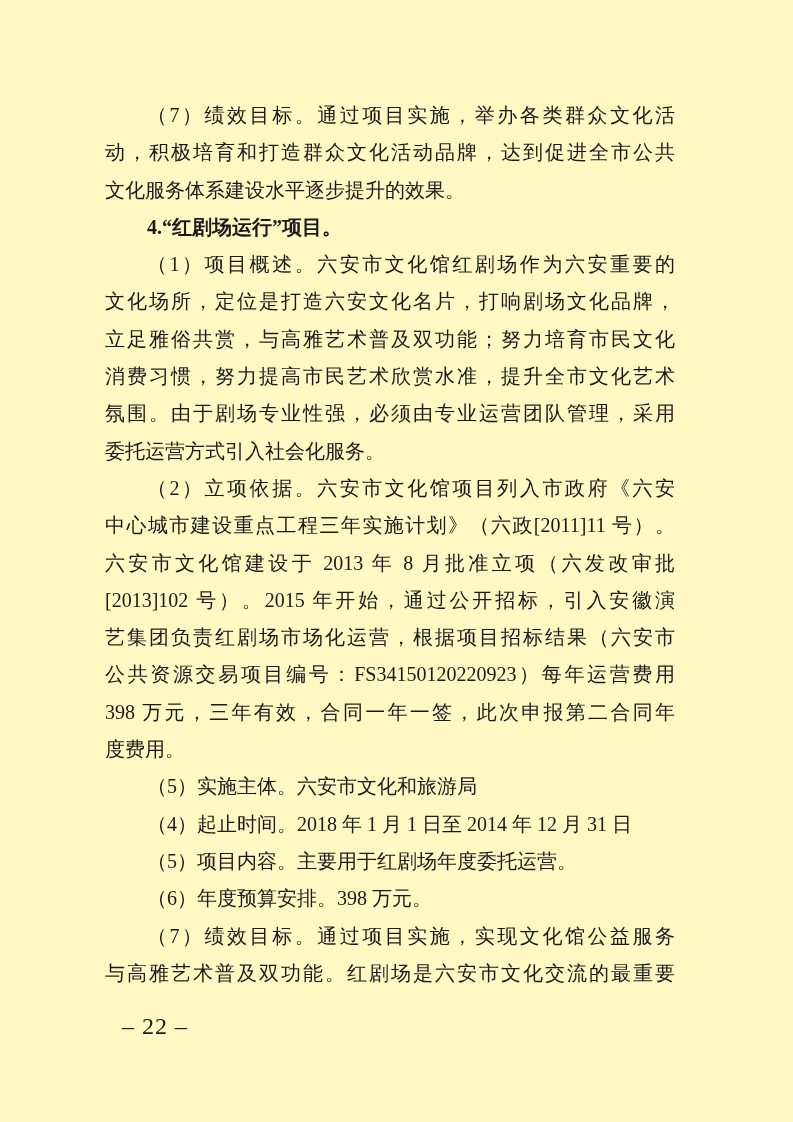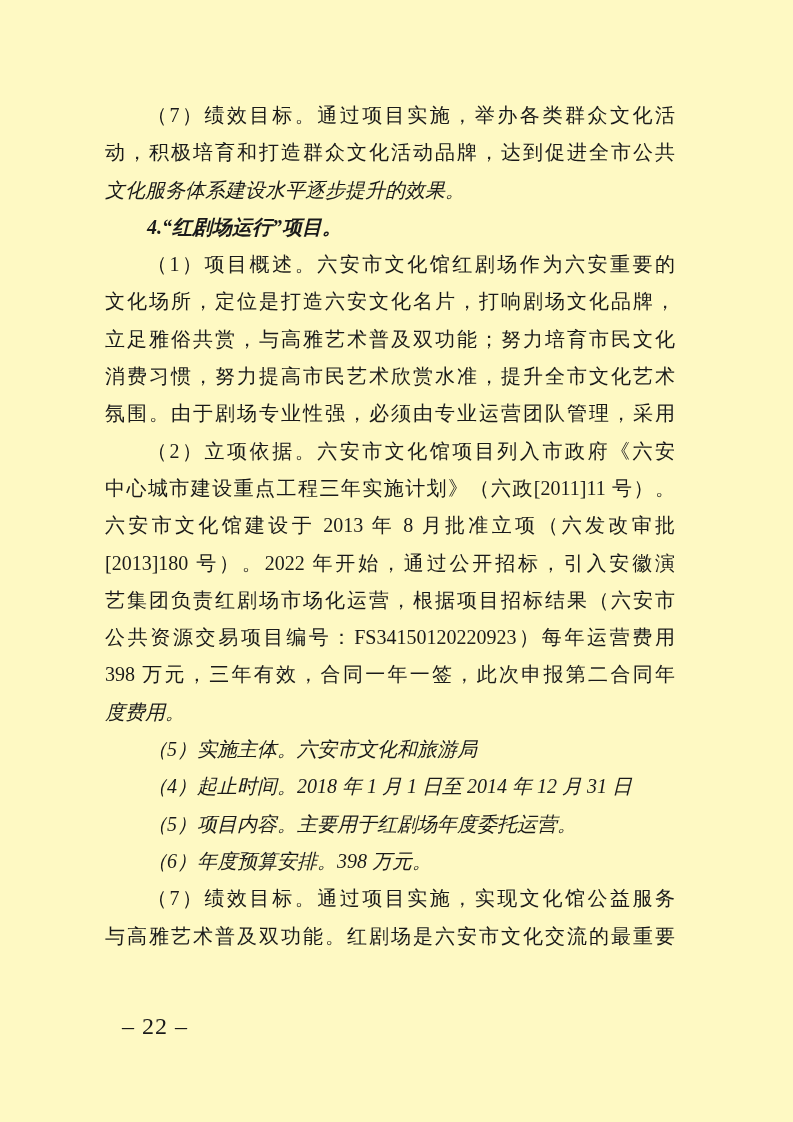--- a/index.html
+++ b/index.html
@@ -31,21 +31,20 @@
     font-size: 20px;
     line-height: 37.3px;
     height: 37.3px;
     text-align: justify;
     text-align-last: justify;
     white-space: normal;
   }
   .line.natural {
     text-align: center;
     text-align-last: left;
-    font-style: italic;
   }
   .line.first {
     text-indent: 42px;
   }
   .paragraph.heading .line {
     font-weight: 700;
   }
   .footer {
     position: absolute;
     left: 122px;
@@ -70,26 +69,27 @@
       </div>
       <div class="paragraph heading">
         <div class="line natural first">4.“红剧场运行”项目。</div>
       </div>
       <div class="paragraph body">
         <div class="line first">（1）项目概述。六安市文化馆红剧场作为六安重要的</div>
         <div class="line">文化场所，定位是打造六安文化名片，打响剧场文化品牌，</div>
         <div class="line">立足雅俗共赏，与高雅艺术普及双功能；努力培育市民文化</div>
         <div class="line">消费习惯，努力提高市民艺术欣赏水准，提升全市文化艺术</div>
         <div class="line">氛围。由于剧场专业性强，必须由专业运营团队管理，采用</div>
+        <div class="line natural">委托运营方式引入社会化服务。</div>
       </div>
       <div class="paragraph body">
         <div class="line first">（2）立项依据。六安市文化馆项目列入市政府《六安</div>
         <div class="line">中心城市建设重点工程三年实施计划》（六政[2011]11 号）。</div>
         <div class="line">六安市文化馆建设于 2013 年 8 月批准立项（六发改审批</div>
-        <div class="line">[2013]180 号）。2022 年开始，通过公开招标，引入安徽演</div>
+        <div class="line">[2013]102 号）。2015 年开始，通过公开招标，引入安徽演</div>
         <div class="line">艺集团负责红剧场市场化运营，根据项目招标结果（六安市</div>
         <div class="line">公共资源交易项目编号：FS34150120220923）每年运营费用</div>
         <div class="line">398 万元，三年有效，合同一年一签，此次申报第二合同年</div>
         <div class="line natural">度费用。</div>
       </div>
       <div class="paragraph body">
         <div class="line natural first">（5）实施主体。六安市文化和旅游局</div>
       </div>
       <div class="paragraph body">
         <div class="line natural first">（4）起止时间。2018 年 1 月 1 日至 2014 年 12 月 31 日</div>

